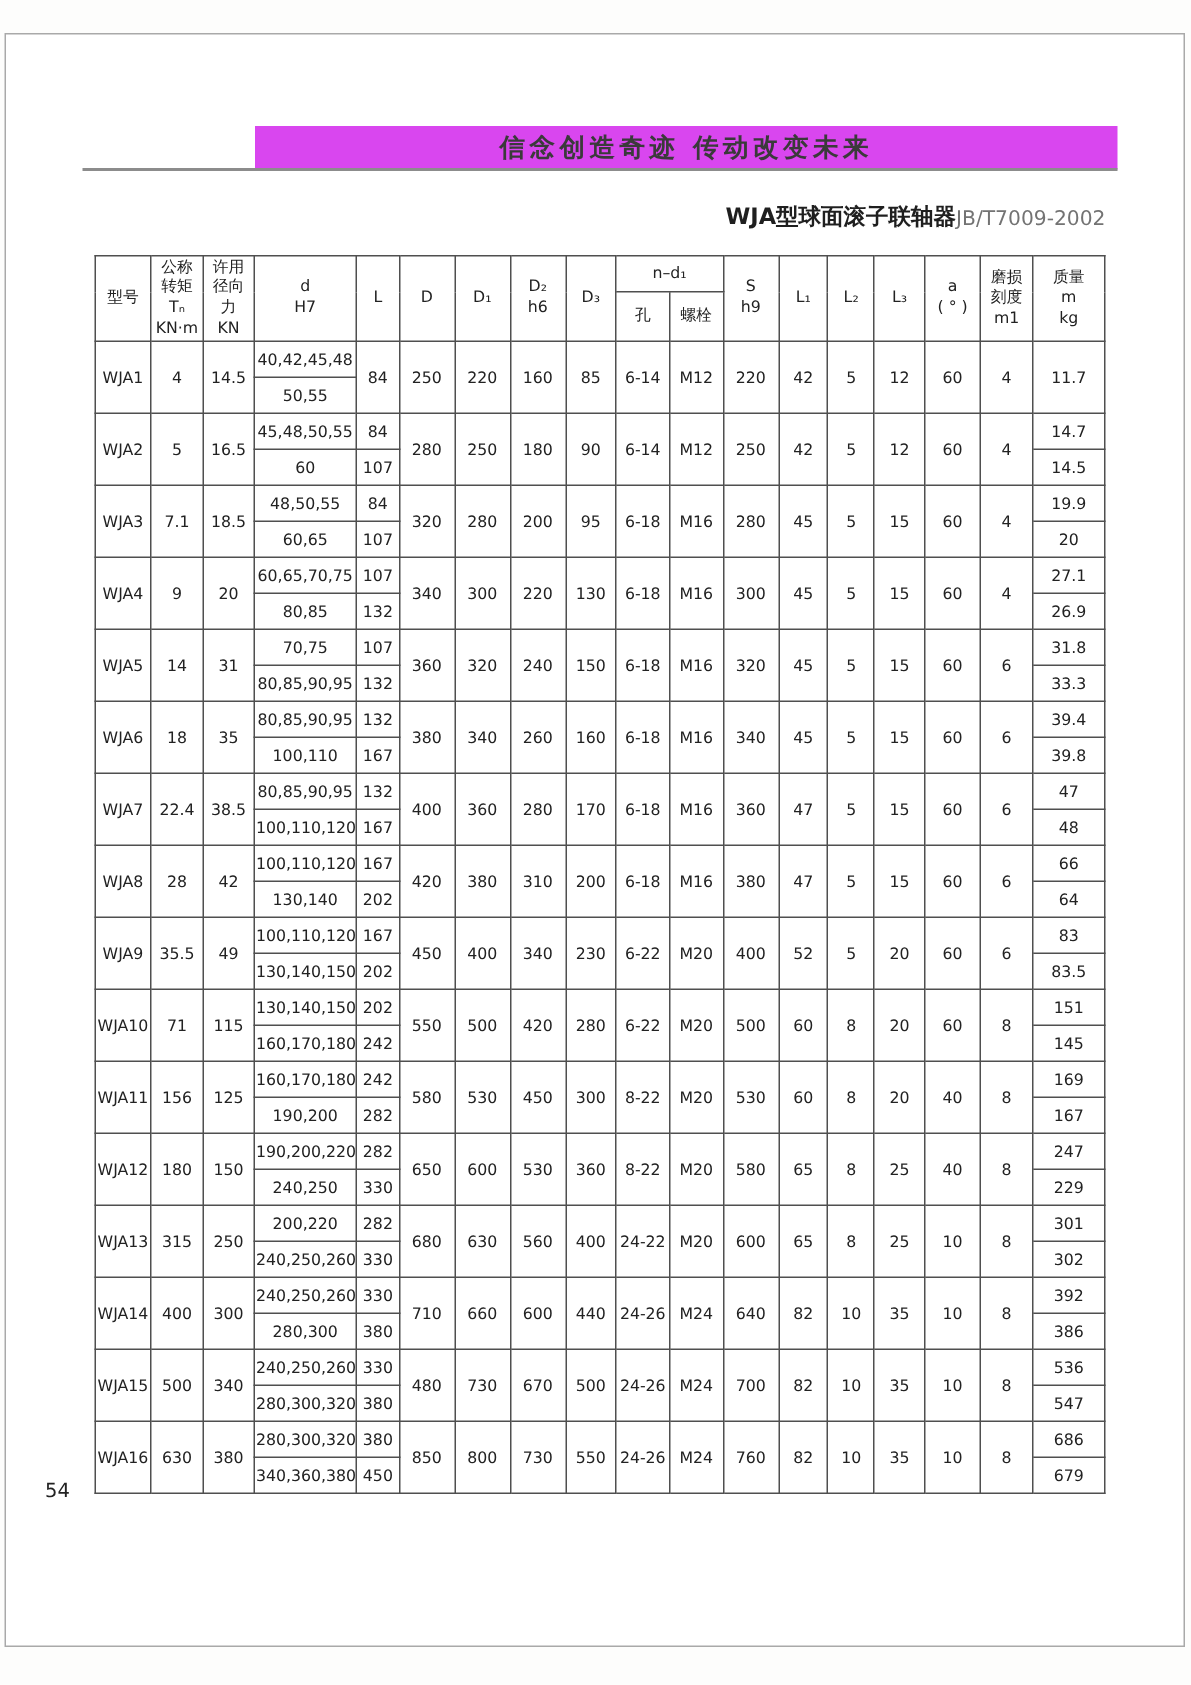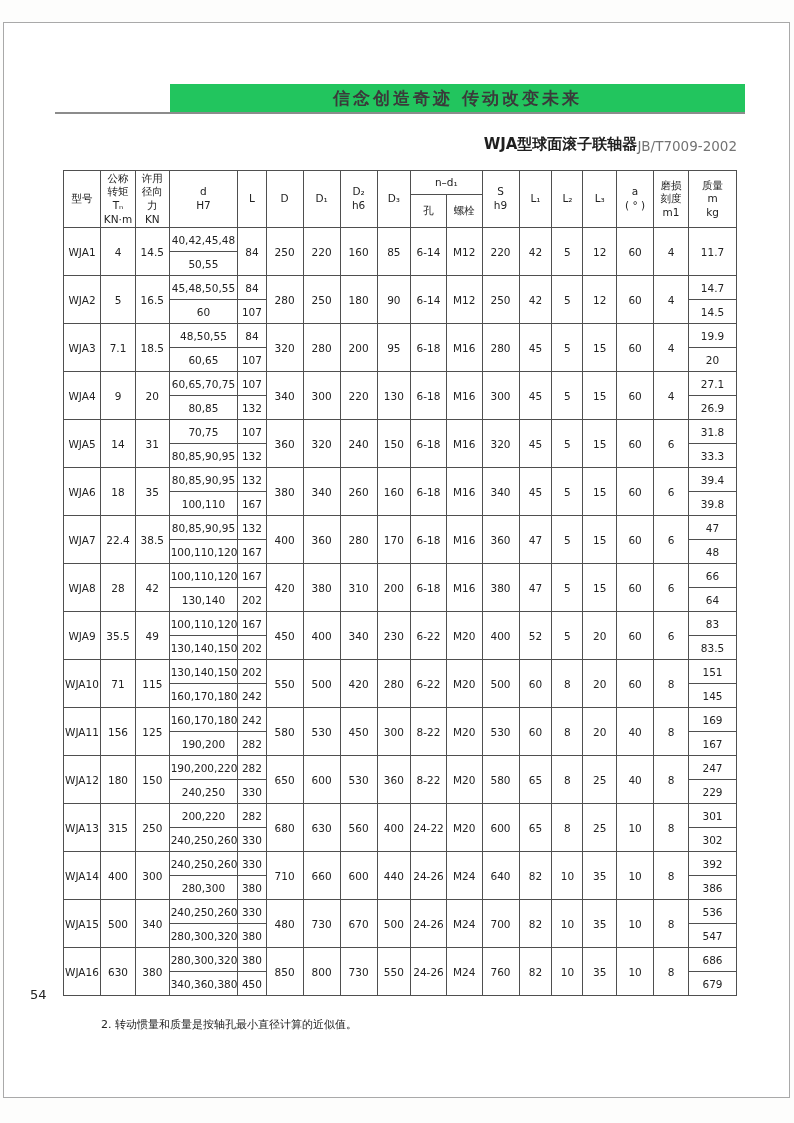--- a/index.html
+++ b/index.html
@@ -1,21 +1,21 @@
 <!DOCTYPE html>
 <html><head>
 <meta charset="utf-8">
 <style>
   * { margin:0; padding:0; box-sizing:border-box; }
   html,body { width:794px; height:1123px; background:#fdfdfc; }
   body { font-family:"DejaVu Sans","Liberation Sans",sans-serif; color:#2b2b2b; position:relative; }
   .page-frame { position:absolute; left:3px; top:22px; width:787px; height:1076px;
                 border:1px solid #a9a9a9; background:#fff; }
   .banner { position:absolute; left:170px; top:84px; width:575px; height:29px;
-            background:#22c55e; display:flex; align-items:center; justify-content:center; }
+            background:#d946ef; display:flex; align-items:center; justify-content:center; }
   .banner-text { font-size:17px; font-weight:bold; color:#3a3a3a; letter-spacing:3px; }
   .banner-underline { position:absolute; left:55px; top:112px; width:690px; height:2px; background:#8c8c8c; }
   .title-row { position:absolute; left:63px; top:135px; width:674px;
                display:flex; justify-content:flex-end; align-items:flex-end; }
   .doc-title { font-size:15px; font-weight:bold; color:#1f1f1f; }
   .std-code  { font-size:13.5px; color:#737373; }
   table.spec { position:absolute; left:63px; top:170px; width:674px;
                border-collapse:collapse; table-layout:fixed; }
   table.spec th, table.spec td {
       border:1px solid #4f4f4f; text-align:center; vertical-align:middle;
@@ -499,16 +499,15 @@
       </tr>
       <tr>
         <td>340,360,380</td>
         <td>450</td>
         <td>679</td>
       </tr>
     </tbody>
 </table>
 
 <div class="notes">
-  <div class="n2">2. 转动惯量和质量是按轴孔最小直径计算的近似值。</div>
 </div>
 
 <div class="page-num">54</div>
 
 </body></html>

